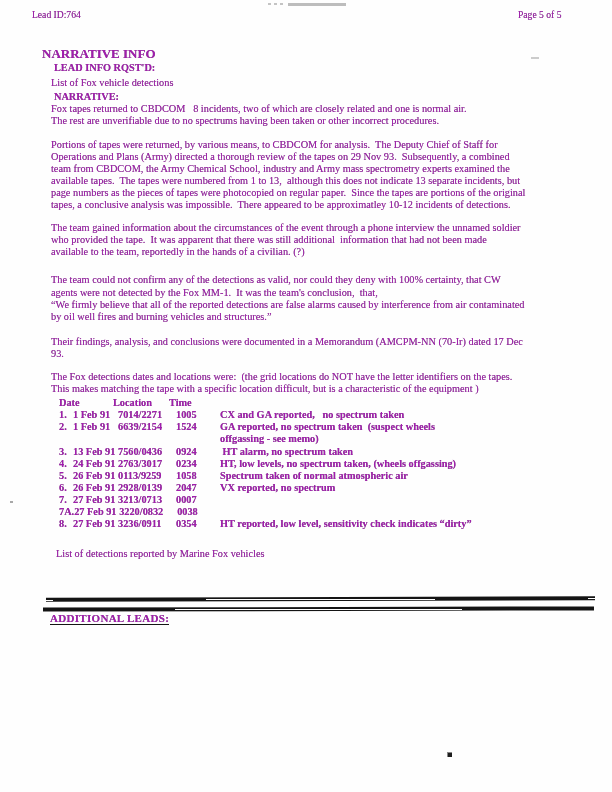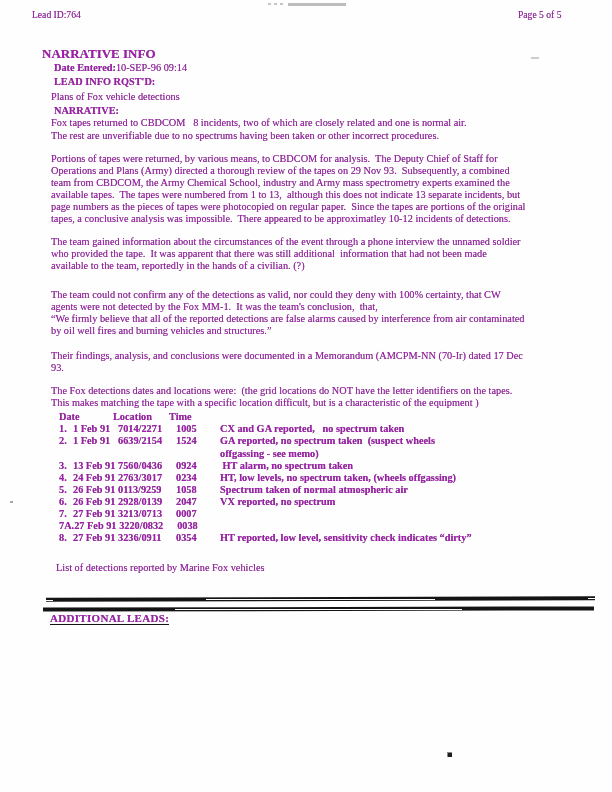--- a/index.html
+++ b/index.html
@@ -68,27 +68,24 @@
 
   <div class="page-header">
     <span class="lead-id">Lead ID:764</span>
     <span class="page-num">Page  5 of  5</span>
   </div>
 
   <div class="content">
 
     <div class="ni-title">NARRATIVE INFO</div>
 
-    <div class="ni-line">
-      <span>Date Entered:</span><span class="val">10-SEP-96 09:14</span>
-    </div>
 
     <div class="ni-line">LEAD INFO RQST'D:</div>
 
-    <div class="ni-value">Plans of Fox vehicle detections</div>
+    <div class="ni-value">List of Fox vehicle detections</div>
 
     <div class="ni-line">NARRATIVE:</div>
 
     <p class="para p1">Fox tapes returned to CBDCOM   8 incidents, two of which are closely related and one is normal air.
 The rest are unverifiable due to no spectrums having been taken or other incorrect procedures.</p>
     <p class="para p2">Portions of tapes were returned, by various means, to CBDCOM for analysis.  The Deputy Chief of Staff for
 Operations and Plans (Army) directed a thorough review of the tapes on 29 Nov 93.  Subsequently, a combined
 team from CBDCOM, the Army Chemical School, industry and Army mass spectrometry experts examined the
 available tapes.  The tapes were numbered from 1 to 13,  although this does not indicate 13 separate incidents, but
 page numbers as the pieces of tapes were photocopied on regular paper.  Since the tapes are portions of the original

